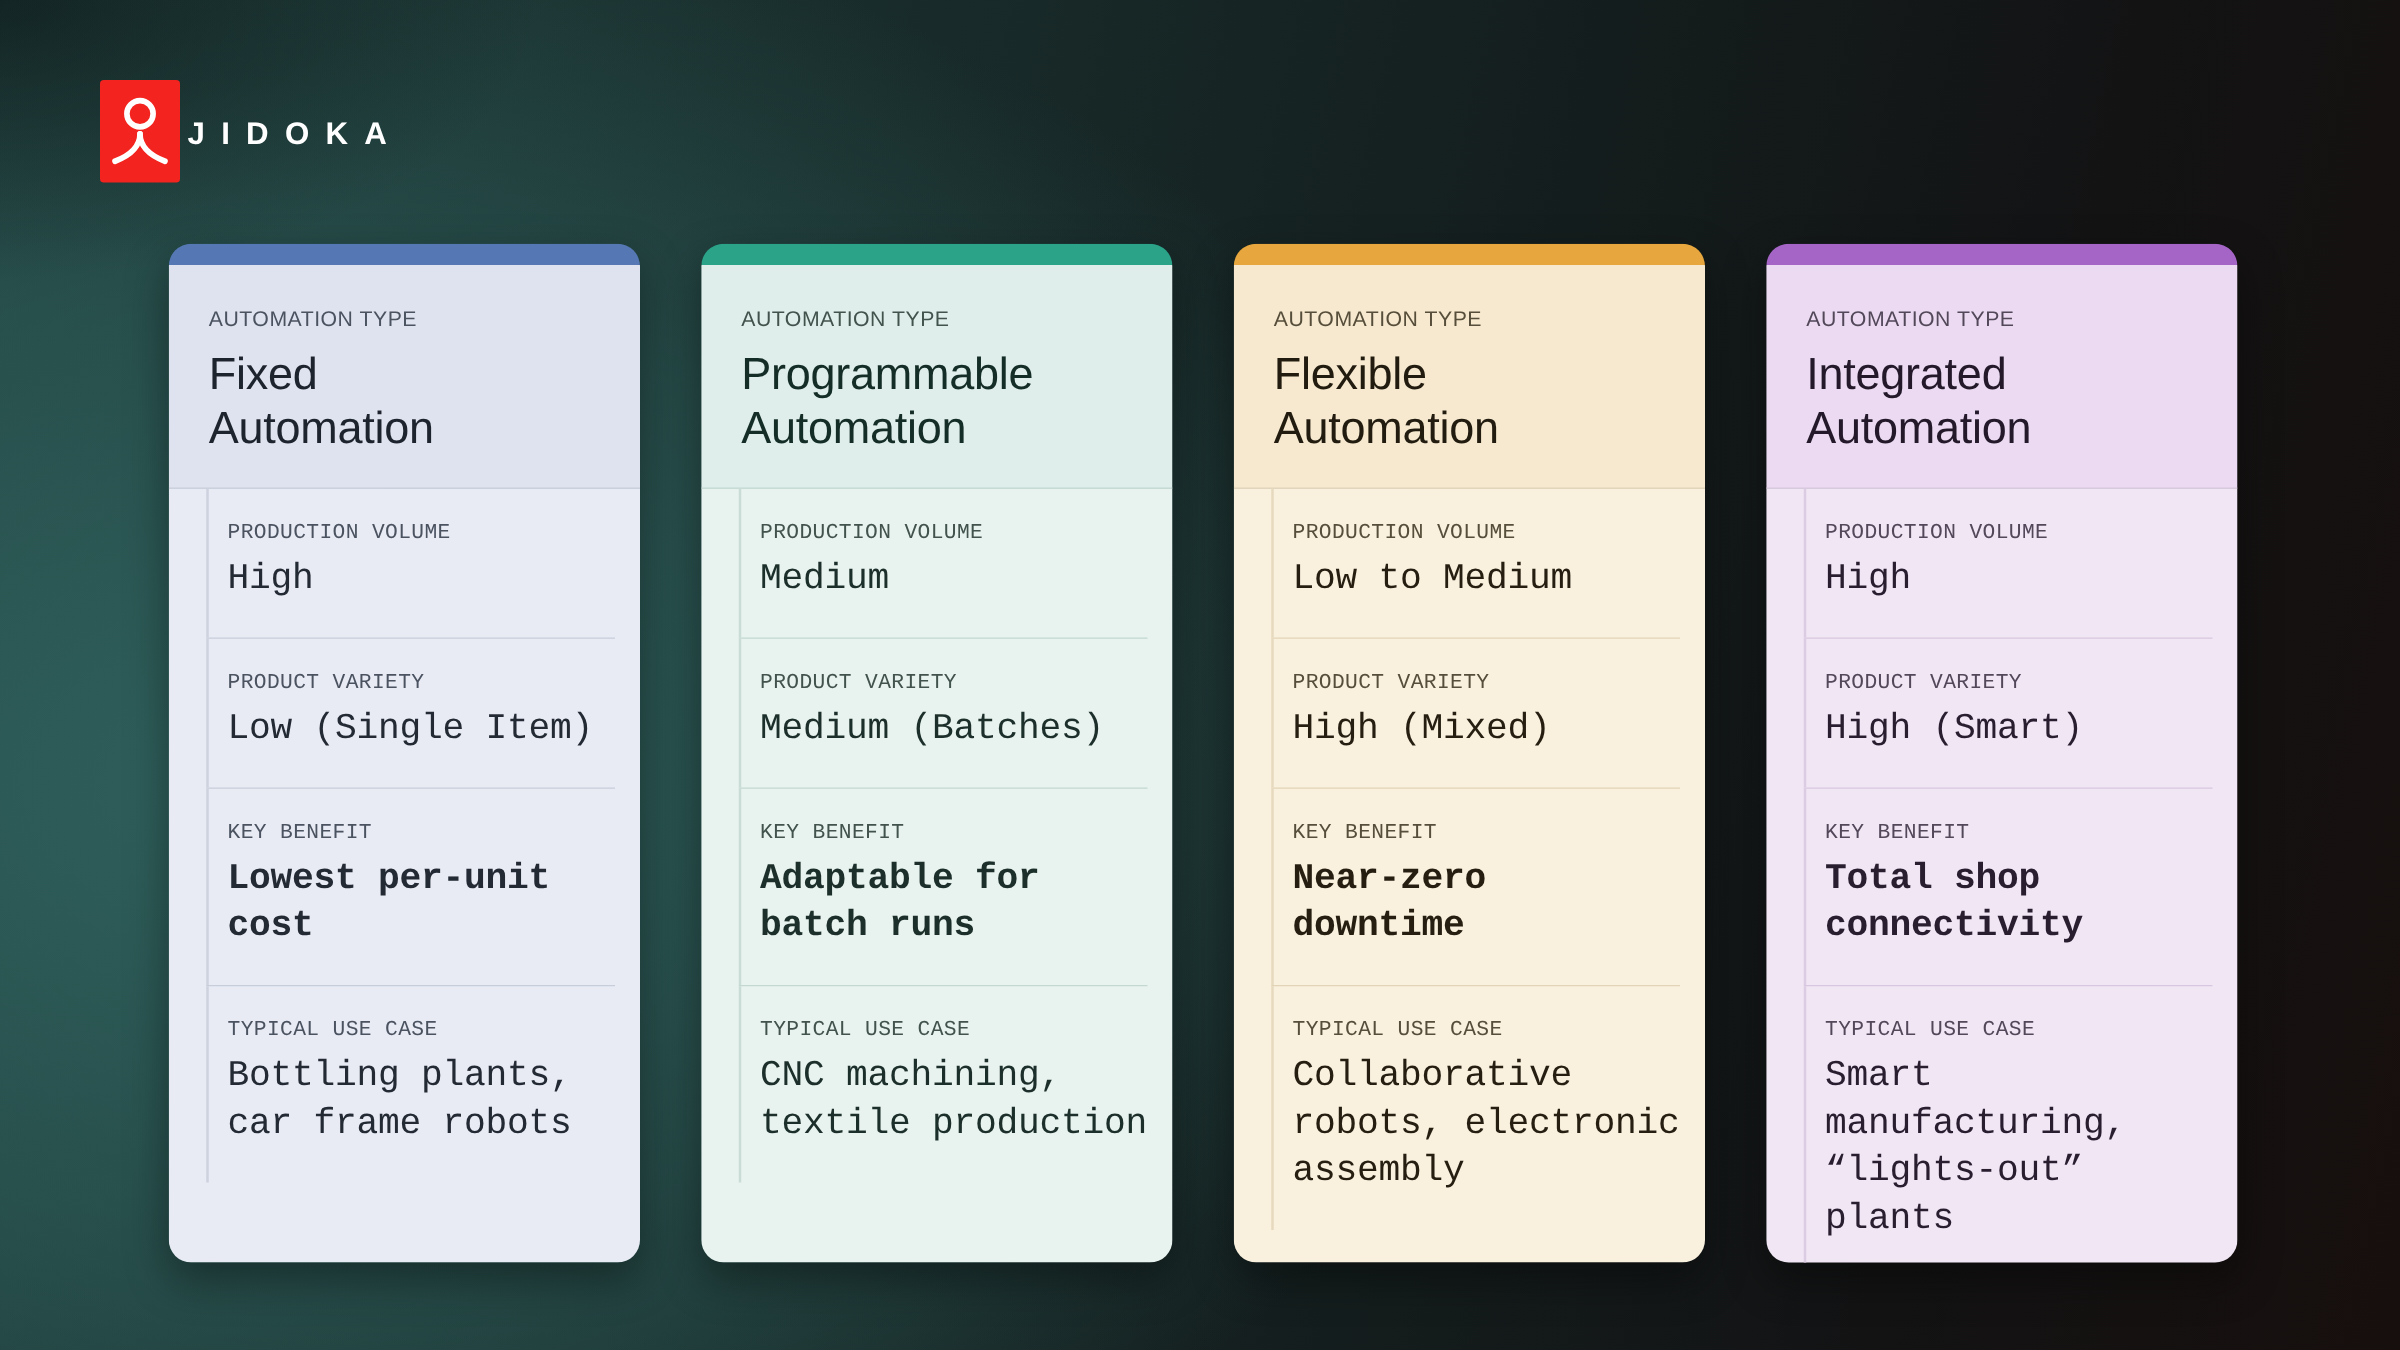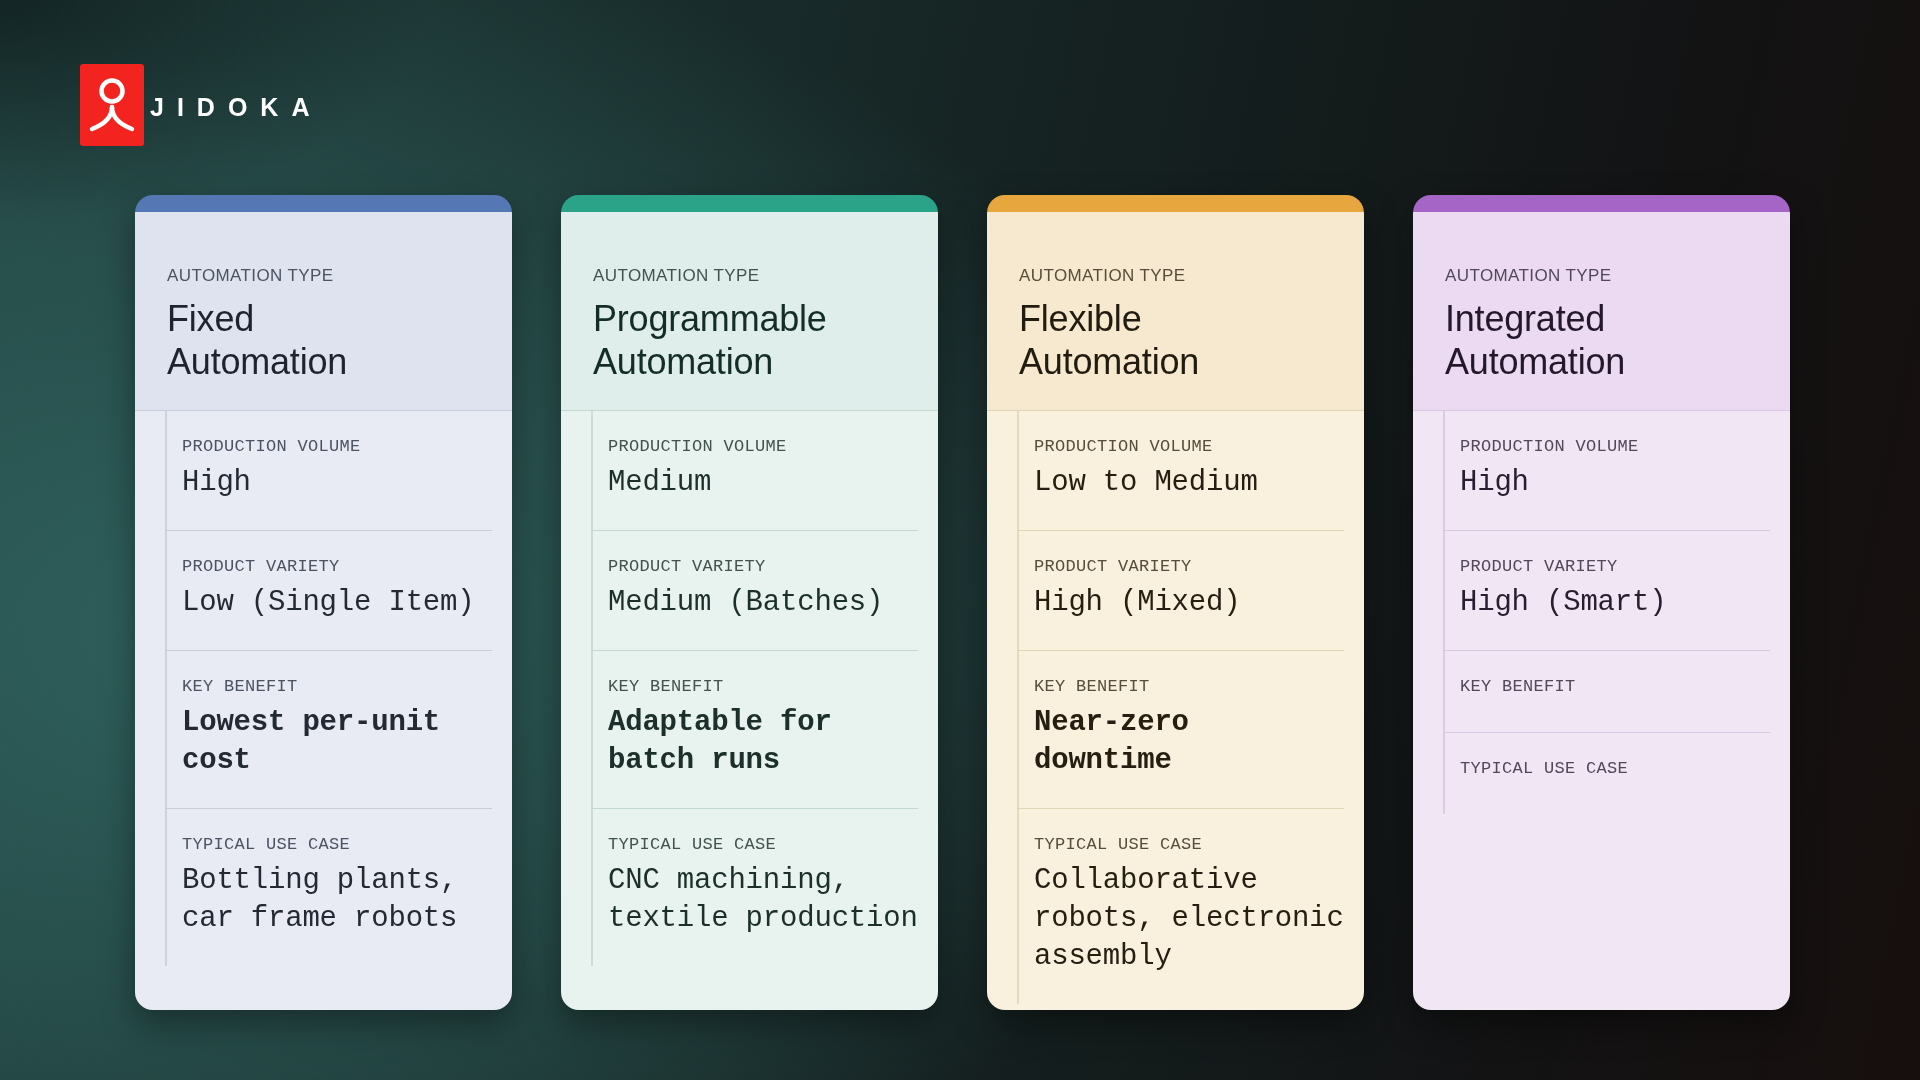--- a/index.html
+++ b/index.html
@@ -39,21 +39,21 @@
   }
   .card-accent { height: 17px; background: var(--accent); flex: none; }
   .card-header {
     background: var(--header_bg);
     padding: 34px 24px 27px 32px;
     border-bottom: 1px solid var(--divider);
     flex: none;
   }
   .kicker {
     font-size: 17px; color: var(--label);
-    letter-spacing: 0.4px; margin-bottom: 11px; margin-top: 20px;
+    letter-spacing: 0.4px; margin-bottom: 11px;
   }
   .card-title {
     margin: 0; font-size: 36px; line-height: 43px; font-weight: normal;
     color: var(--title); white-space: pre-line; letter-spacing: -0.2px;
   }
   .card-body {
     background: var(--body_bg); flex: 1;
     padding: 0 18px 18px 30px;
     display: flex; flex-direction: column; font-family: Liberation Mono, monospace;
   }
@@ -200,21 +200,26 @@
         <div class="field-value">High</div>
       </div>
       <div class="divider"></div>
       <div class="field">
         <div class="field-label">PRODUCT VARIETY</div>
         <div class="field-value">High (Smart)</div>
       </div>
       <div class="divider"></div>
       <div class="field">
         <div class="field-label">KEY BENEFIT</div>
-      </div>
-      <div class="divider"></div>
-      <div class="field">
-        <div class="field-label">TYPICAL USE CASE</div>
+        <div class="field-value bold">Total shop
+connectivity</div>
+      </div>
+      <div class="divider"></div>
+      <div class="field">
+        <div class="field-label">TYPICAL USE CASE</div>
+        <div class="field-value">Smart
+manufacturing,
+“lights-out” plants</div>
       </div>
     </div>
   </article>
 
 </div>
 
 </body></html>

